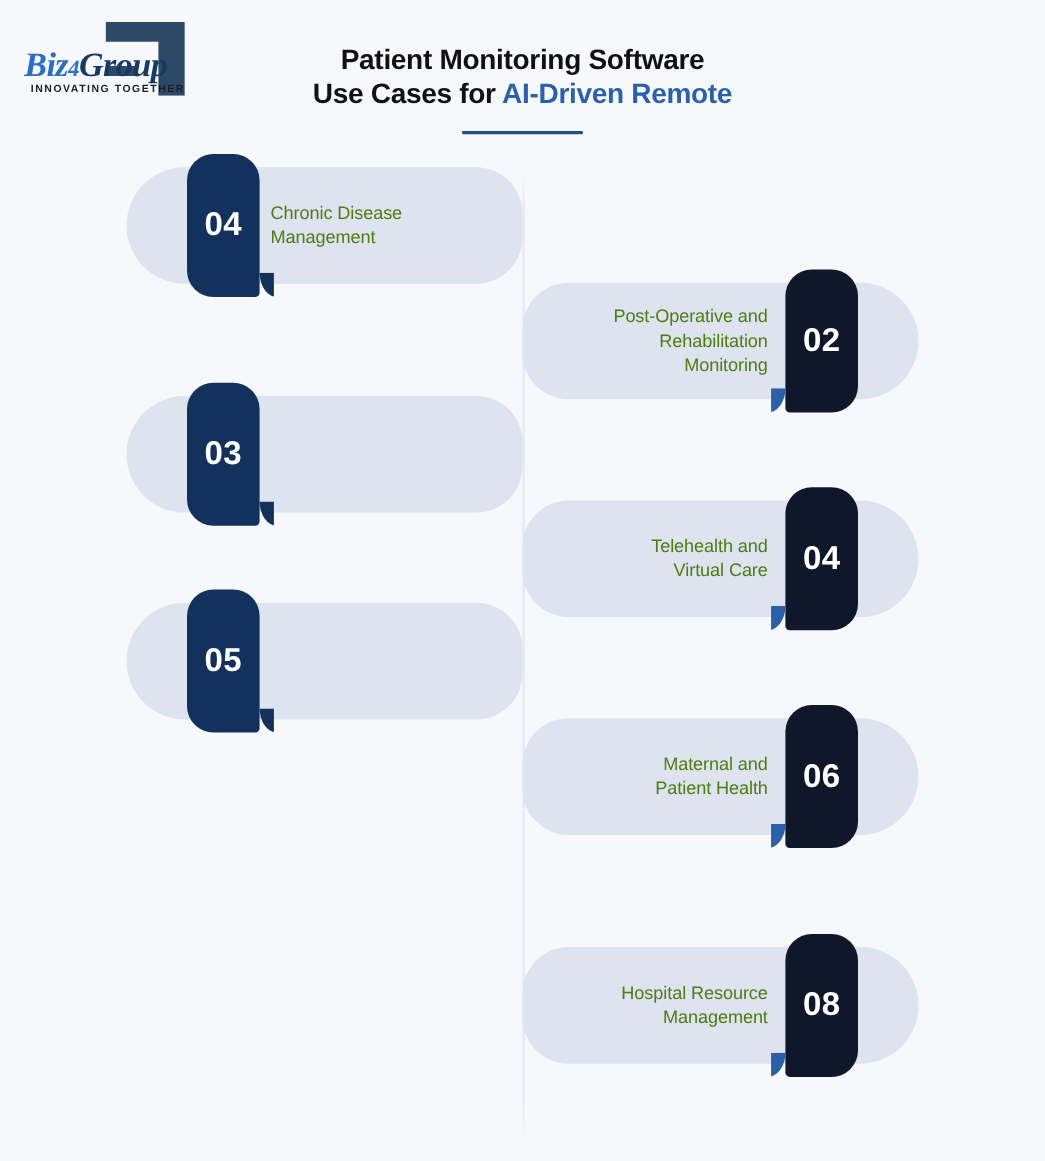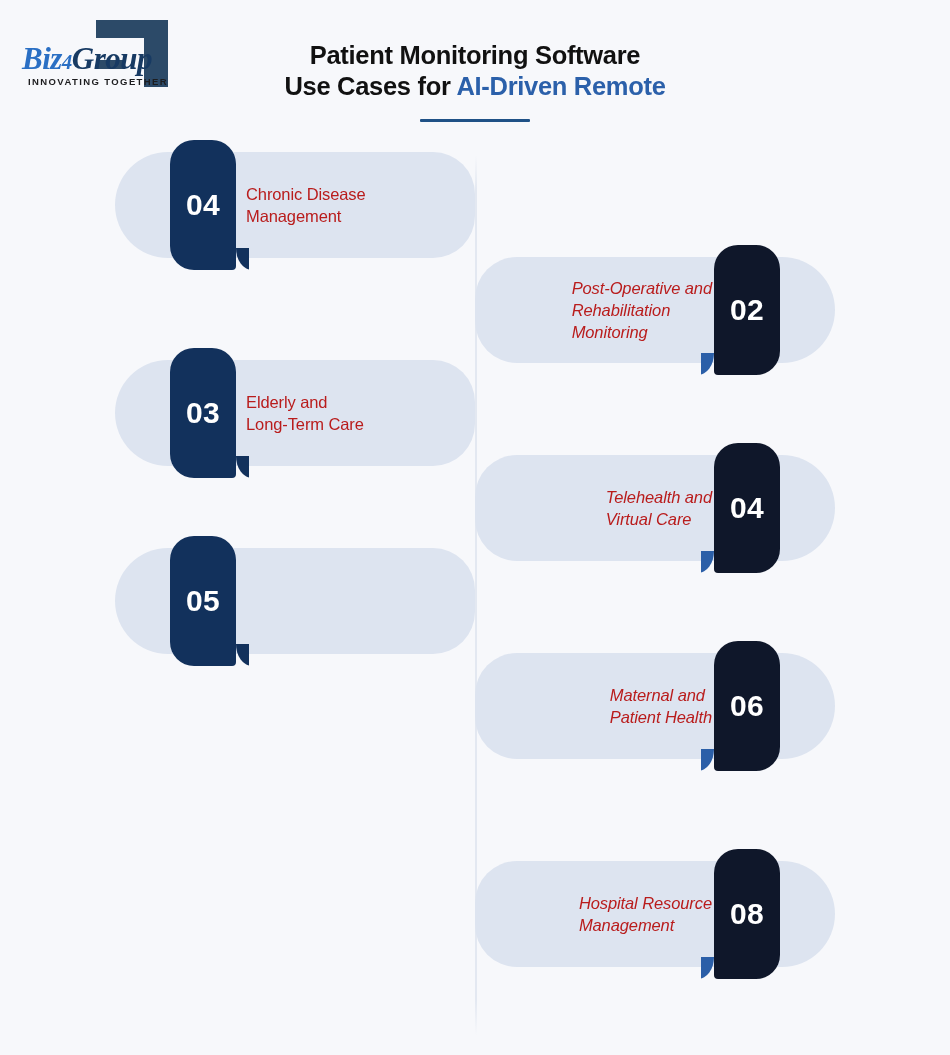--- a/index.html
+++ b/index.html
@@ -190,35 +190,34 @@
   .card-label {
     position: absolute;
     top: 0px;
     height: 130px;
     display: flex;
     align-items: center;
     font-size: 16.5px;
     line-height: 22px;
     font-weight: 500;
     letter-spacing: -0.1px;
-    color: #b91c1c;
+    color: #4d7c0f;
     white-space: pre-line;
   }
   .row.left .card-label {
     left: 246px;
     right: 20px;
     text-align: left;
     justify-content: flex-start;
   }
   .row.right .card-label {
     left: 20px;
-    right: 238px;
-    text-align: left;
+    right: 252px;
+    text-align: right;
     justify-content: flex-end;
-    font-style: italic;
   }
 </style>
 </head>
 <body>
 
 <div class="header">
 
   <div class="logo">
     <svg class="logo-bracket" viewBox="0 0 72 67">
       <path d="M0 0 H72 V67 H48 V18 H0 Z" fill="#2c4a68"></path>
@@ -259,22 +258,20 @@
 Rehabilitation
 Monitoring</div>
   </div>
 
   <div class="row left" style="top:208px">
     <div class="pill"></div>
     <div class="badge">
       <span>03</span>
       <span class="badge-tail"></span>
     </div>
-    <div class="card-label">Elderly and
-Long-Term Care</div>
   </div>
 
   <div class="row right" style="top:303px">
     <div class="pill"></div>
     <div class="badge">
       <span>04</span>
       <span class="badge-tail"></span>
     </div>
     <div class="card-label">Telehealth and
 Virtual Care</div>

